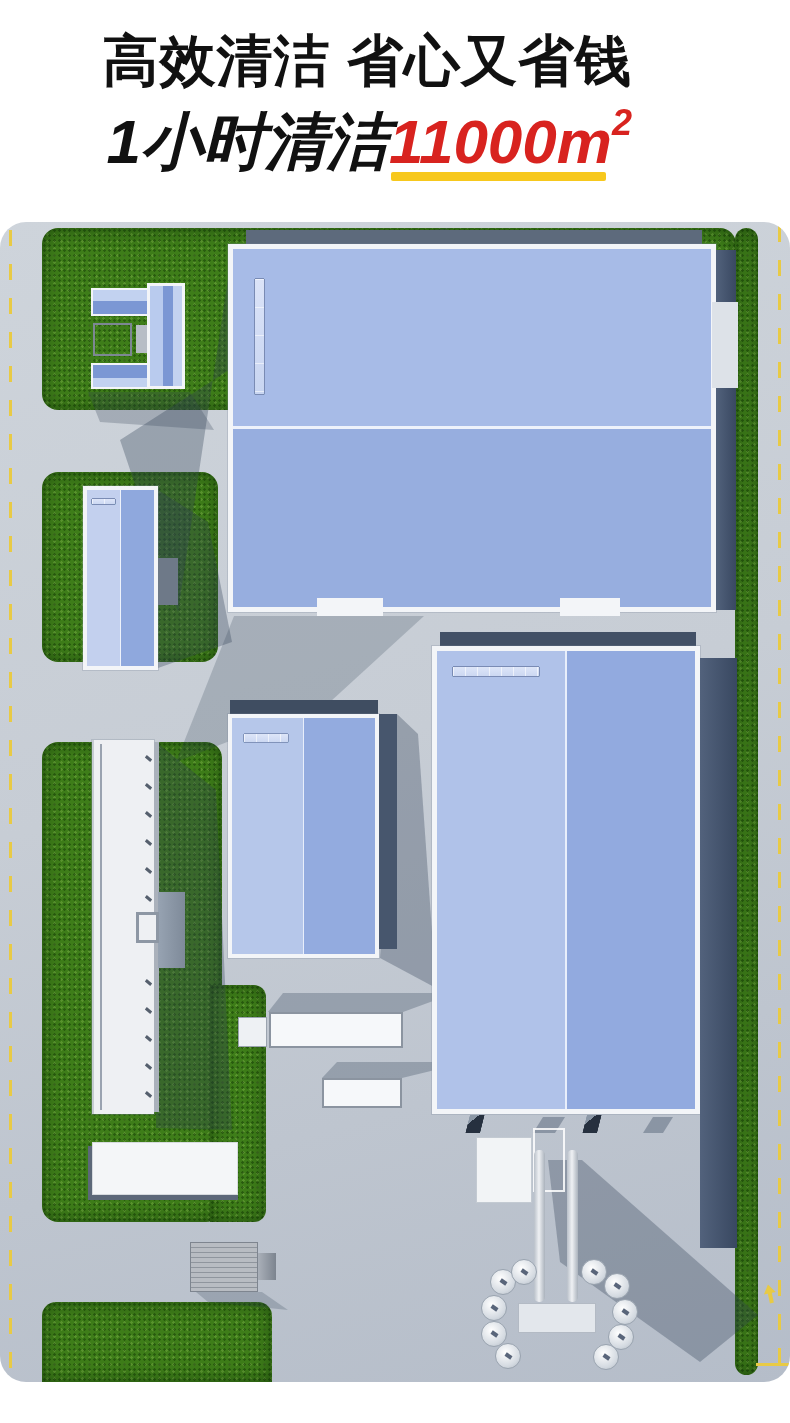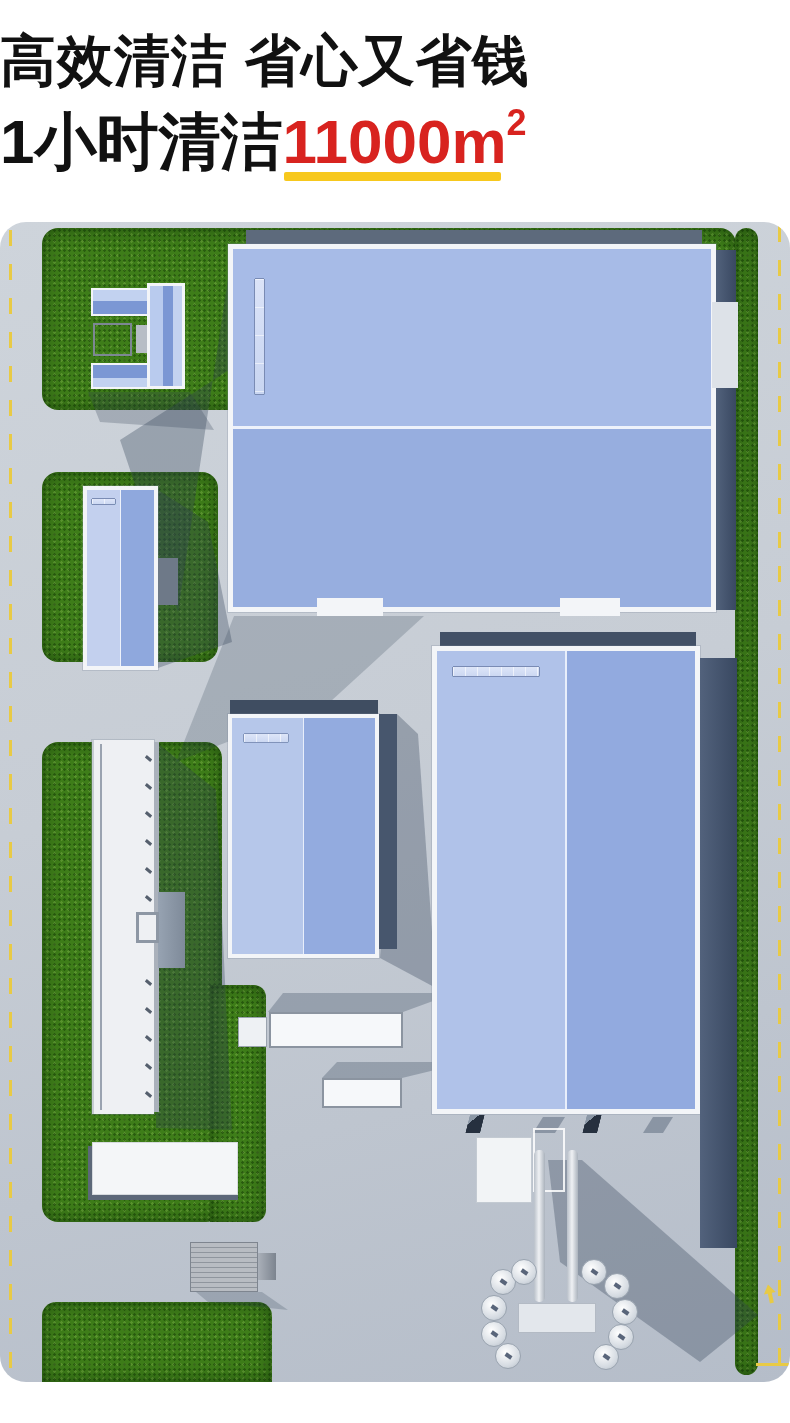--- a/index.html
+++ b/index.html
@@ -8,25 +8,25 @@
     --underline-yellow:#f7c81d;
     --road-gray:#c6ccd4;
     --grass-green:#3e7d19;
     --marking-yellow:#e8ca45;
   }
   html,body{margin:0;padding:0;background:#ffffff;}
   #page{position:relative;width:790px;height:1423px;background:#fff;overflow:hidden;
         font-family:"Liberation Sans","DejaVu Sans",sans-serif;}
 
   
-  #header{position:absolute;left:0;top:0;width:632px;height:222px;text-align:left;}
+  #header{position:absolute;left:0;top:0;width:632px;height:222px;text-align:right;}
   .h-line1{position:absolute;left:0;top:24px;width:100%;font-size:56px;font-weight:800;
            letter-spacing:1px;color:var(--headline-text);white-space:nowrap;}
   .h-line2{position:absolute;left:0;top:100px;width:100%;font-size:62px;font-weight:800;
-           color:var(--headline-text);white-space:nowrap;}
+           color:var(--headline-text);white-space:nowrap;font-style:italic;}
   .h-highlight-wrap{position:relative;display:inline-block;color:var(--highlight-red);}
   .h-highlight-wrap::after{content:"";position:absolute;left:2px;right:26px;bottom:-4px;height:9px;
            background:var(--underline-yellow);border-radius:2px;}
   .h-sup{font-size:36px;vertical-align:28px;font-weight:800;}
 
   
   #scene{position:absolute;left:0;top:222px;width:790px;height:1160px;border-radius:26px;
          overflow:hidden;background:linear-gradient(165deg,#ced4db 0%,#c7cdd5 45%,#b5bdc9 100%);}
   #scene *{position:absolute;box-sizing:border-box;}
 

